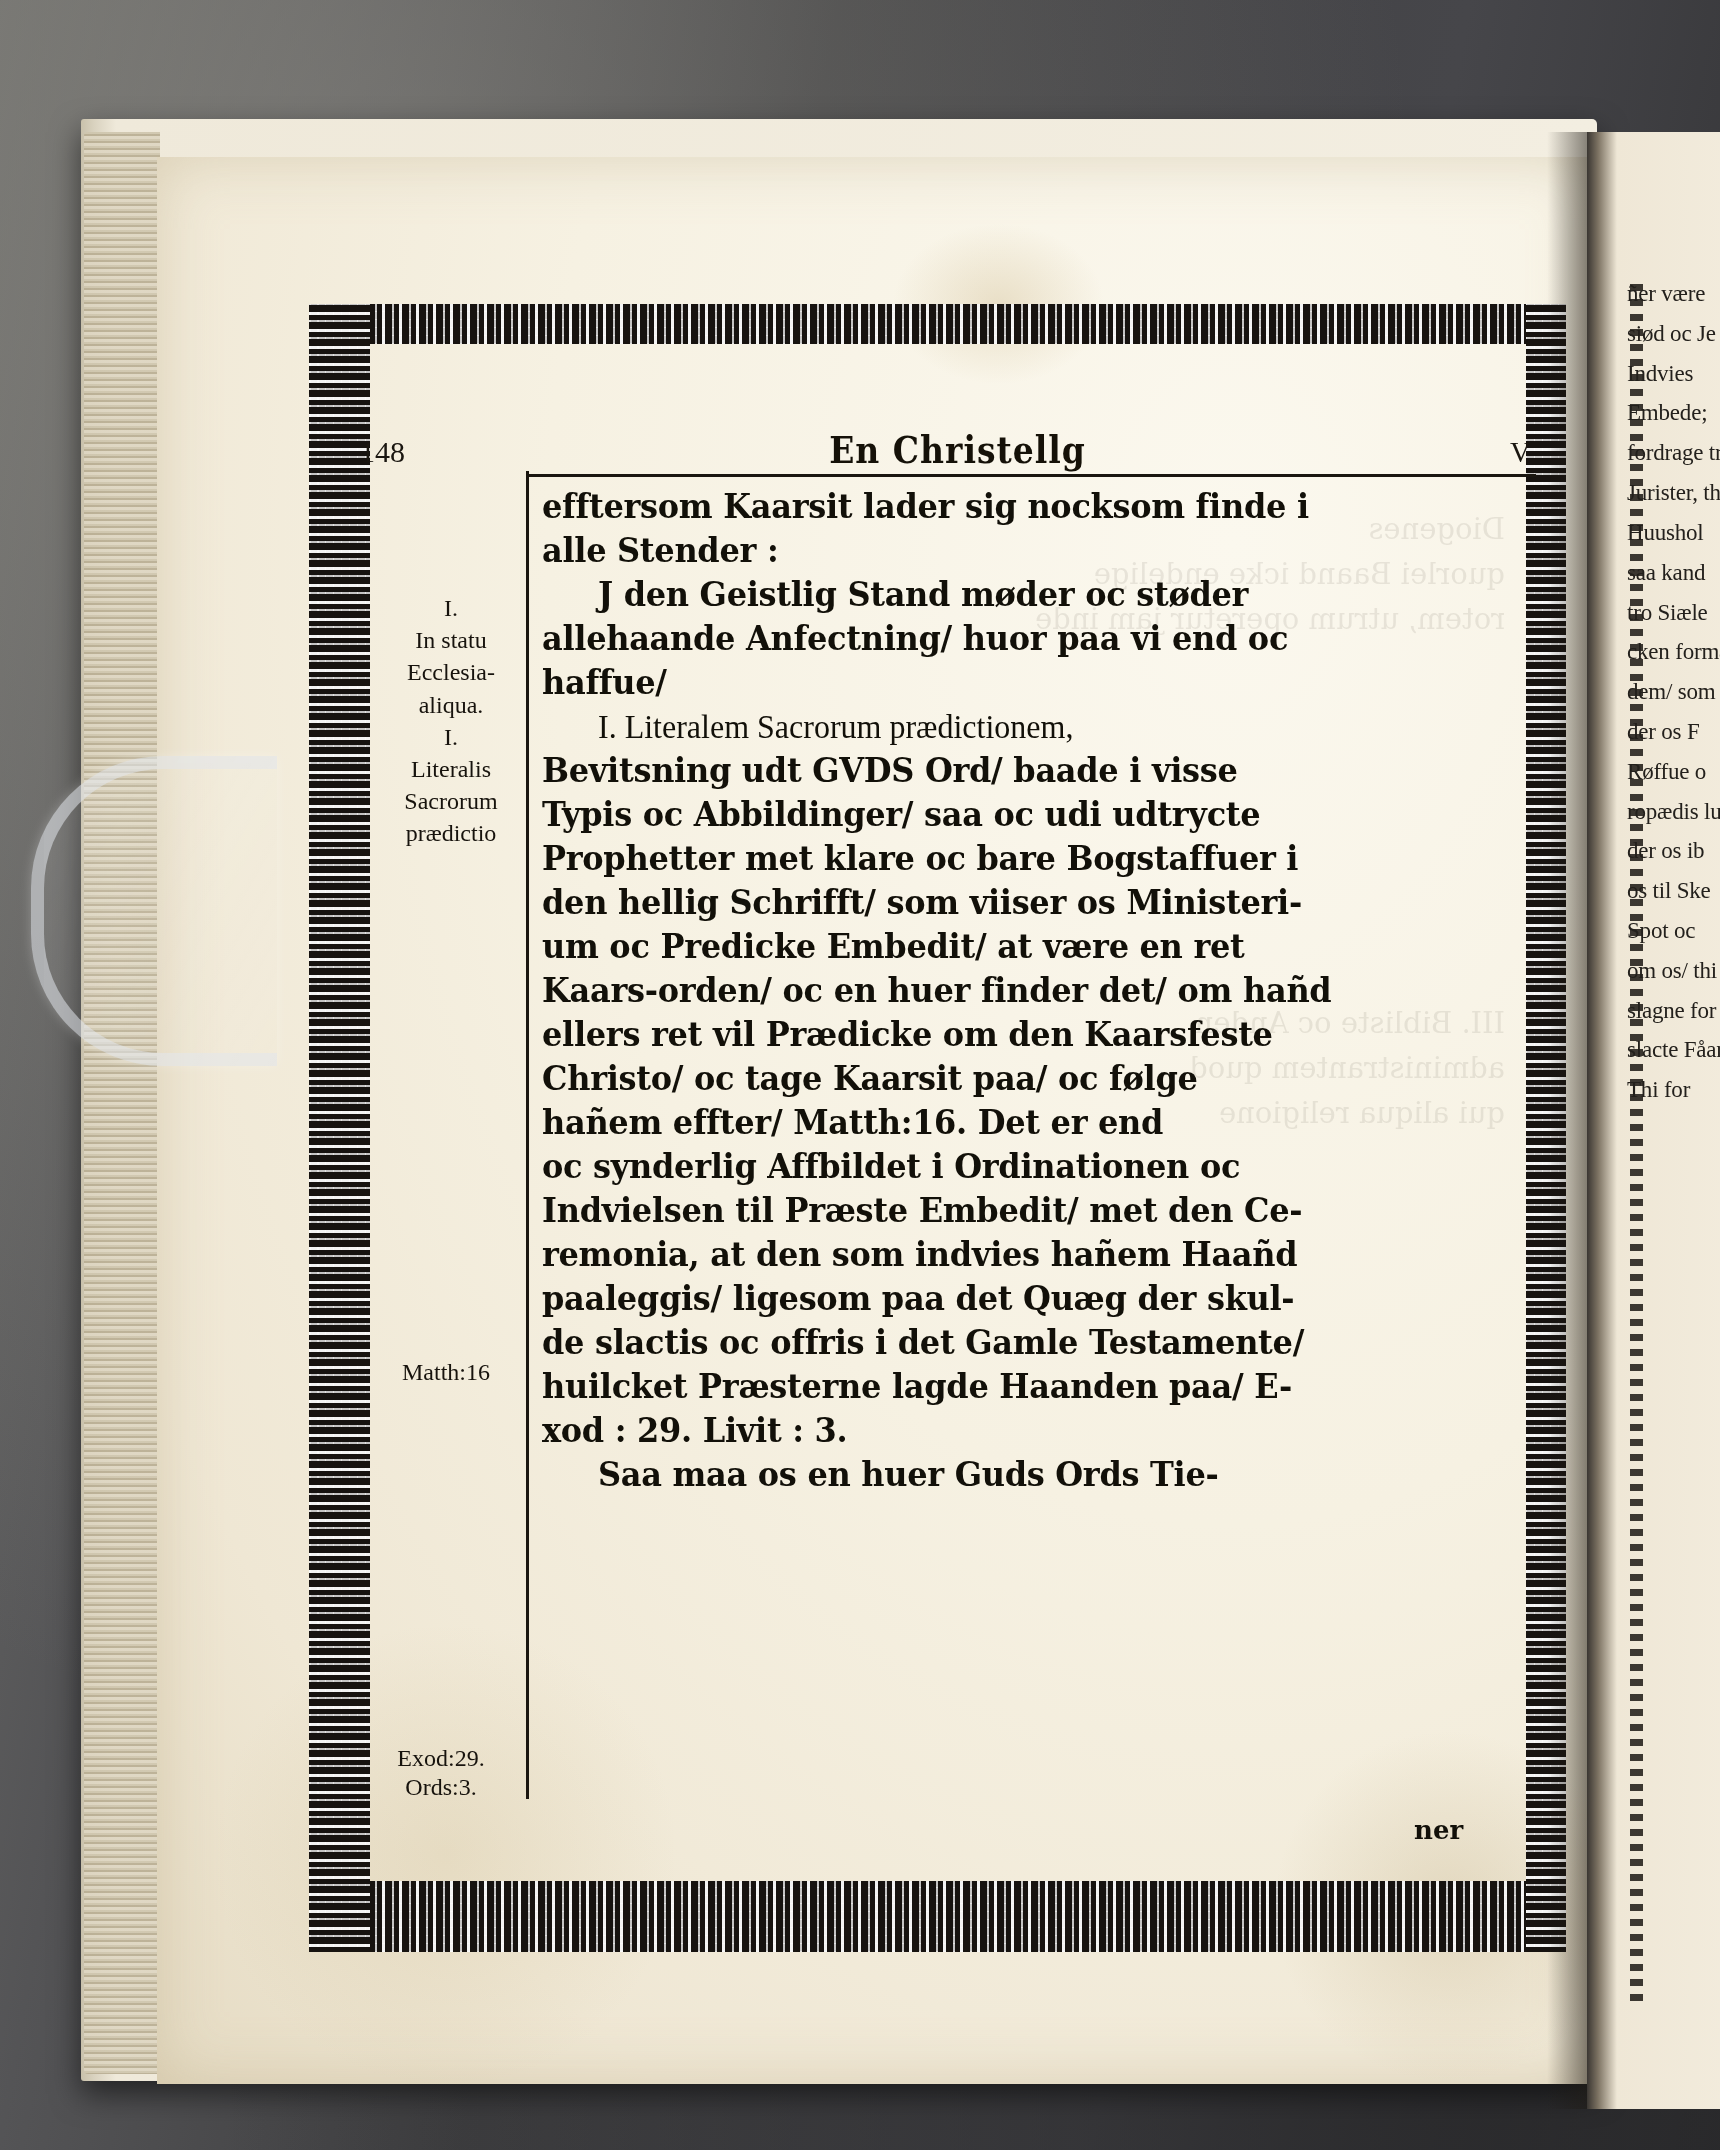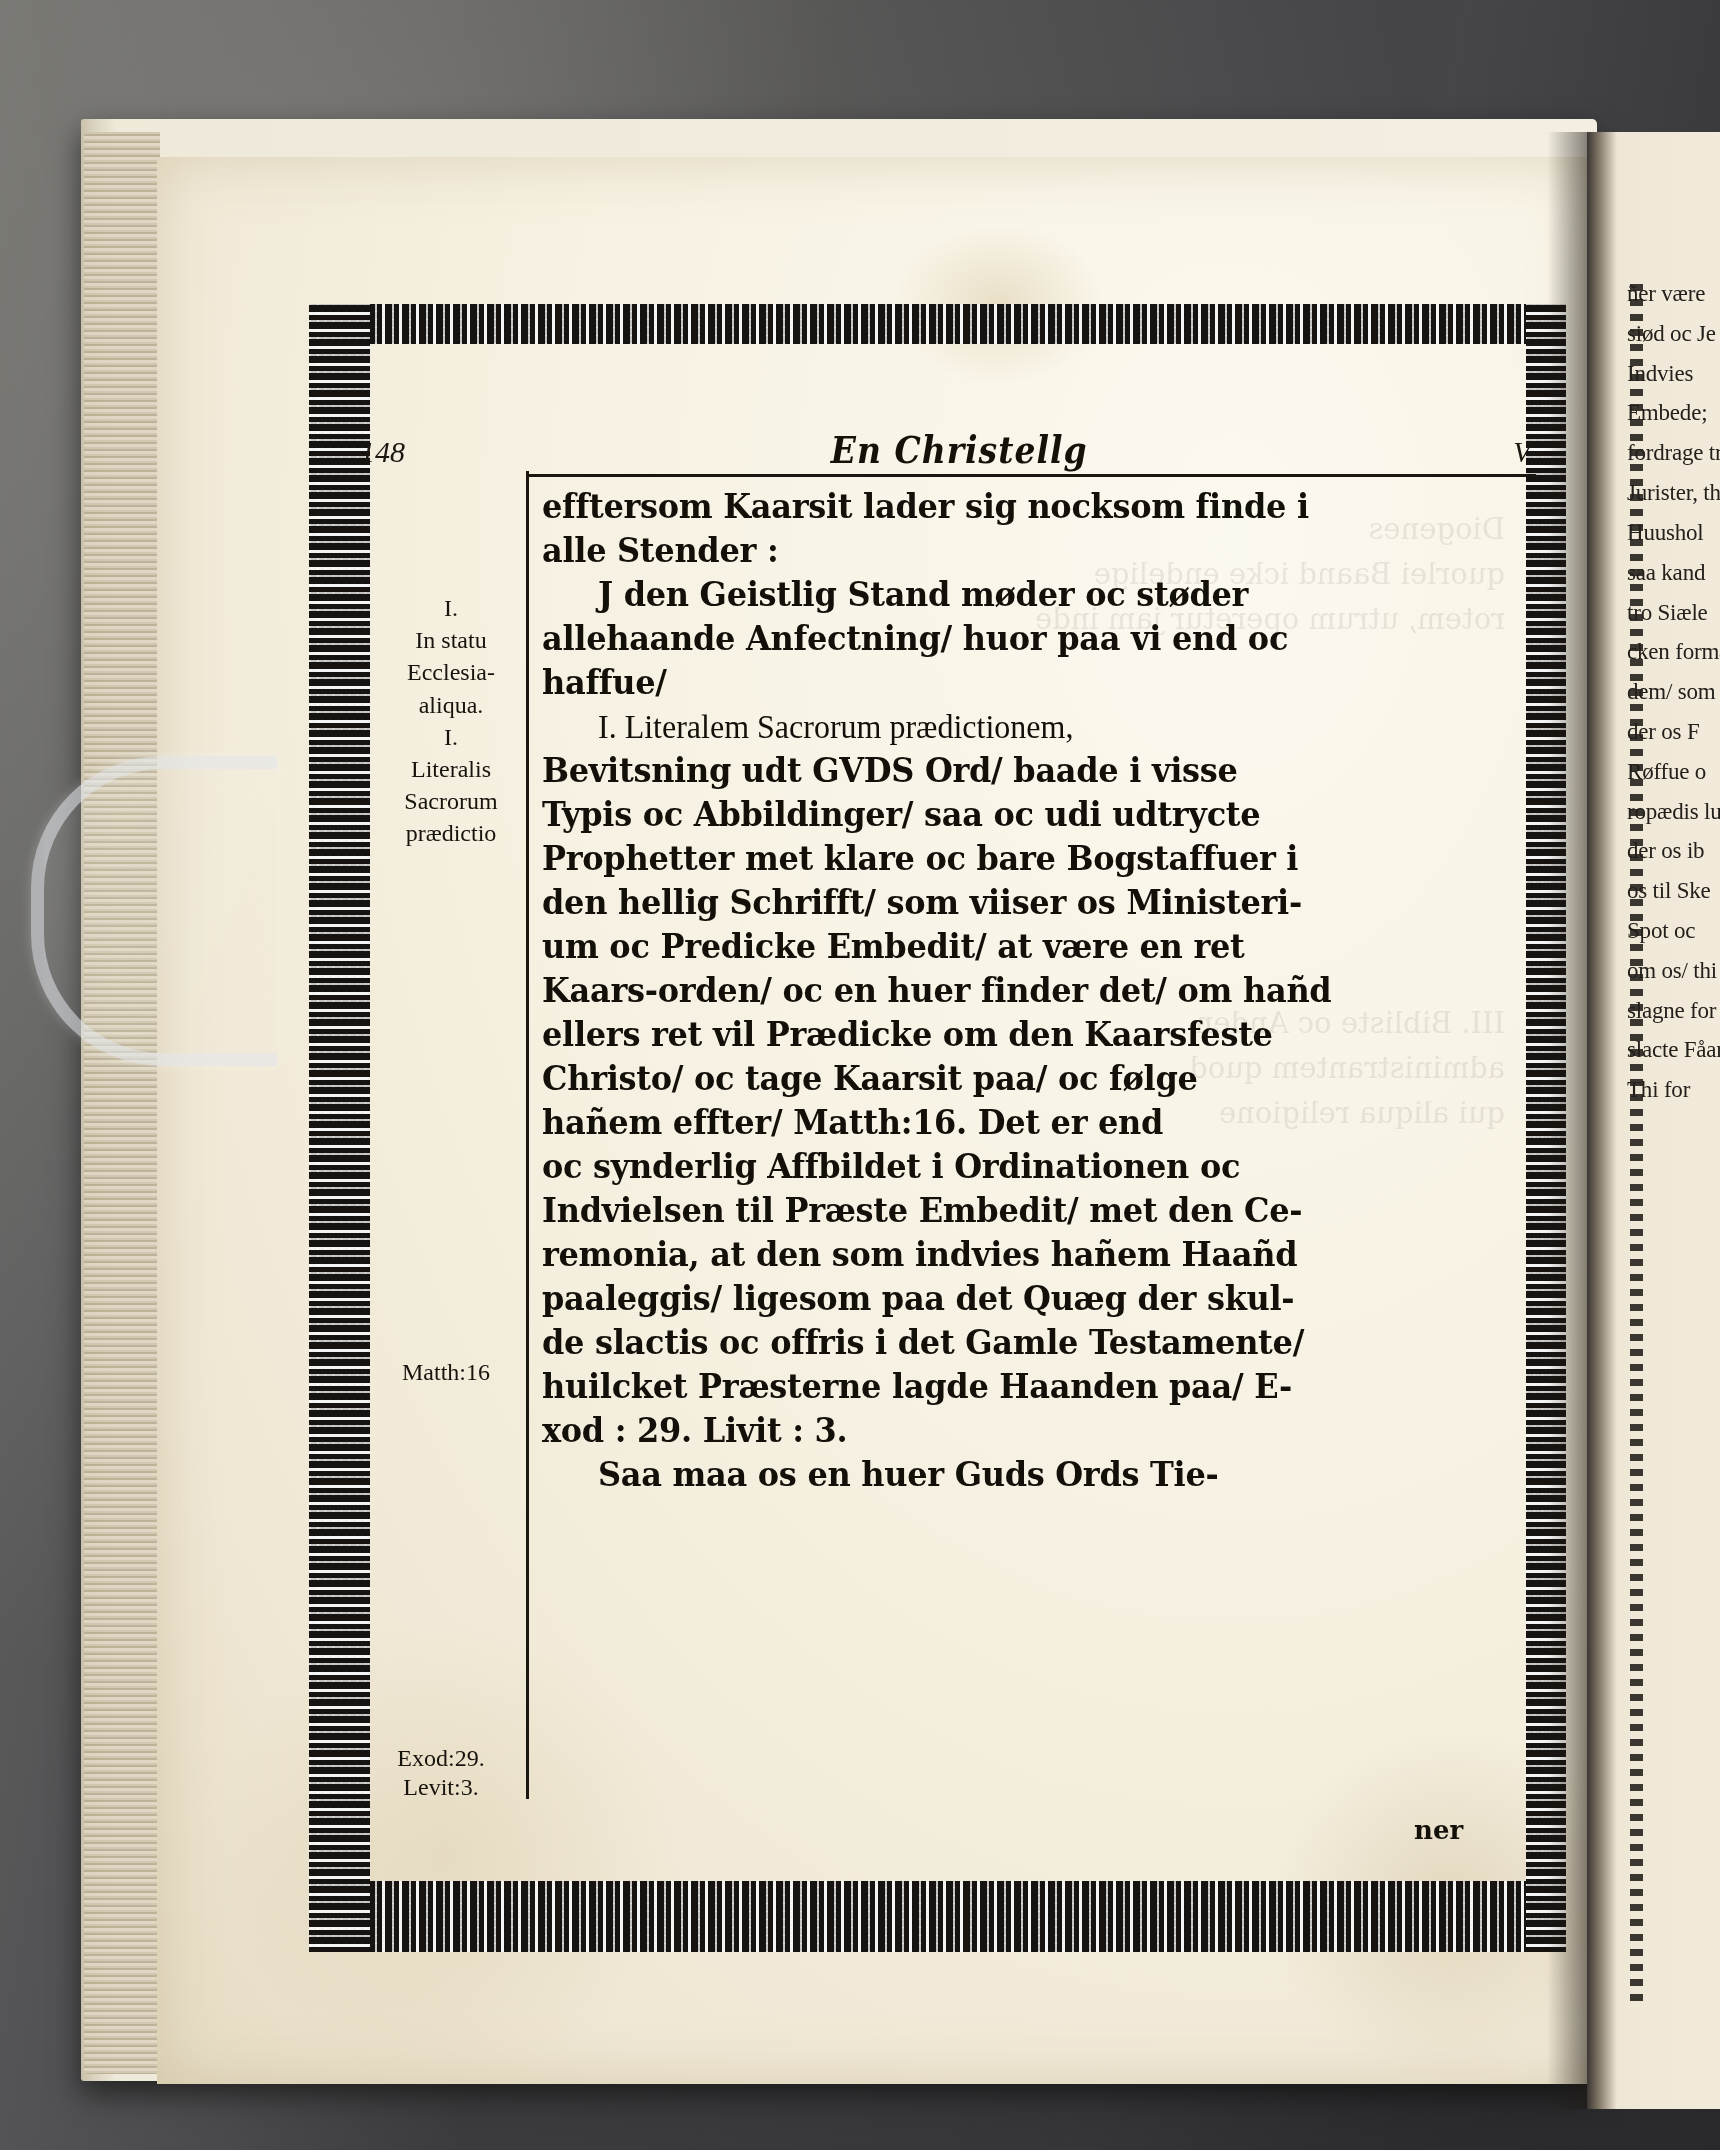--- a/index.html
+++ b/index.html
@@ -185,21 +185,20 @@
         rgba(0,0,0,0) 1.5px, rgba(0,0,0,0) 8px); }
 
   
   .headline {
     position: absolute;
     left: 203px;
     top: 274px;
     width: 1171px;
     display: flex;
     align-items: baseline;
-    font-style: italic;
   }
   .folio {
     font-family: "Liberation Serif", serif;
     font-size: 30px;
     color: #1a1610;
   }
   .head-title {
     flex: 1;
     text-align: center;
     font-family: "DejaVu Serif", serif;
@@ -350,21 +349,21 @@
         <div class="mi">aliqua.</div>
         <div class="mi">I.</div>
         <div class="mi">Literalis</div>
         <div class="mi">Sacrorum</div>
         <div class="mi">prædictio</div>
       </div>
 
       <div class="margin-ref-1">Matth:16</div>
       <div class="margin-ref-2">
         <div>Exod:29.</div>
-        <div>Levit:3.</div>
+        <div>Ords:3.</div>
       </div>
 
       <div class="body-text">
         <div class="ln">efftersom Kaarsit lader sig nocksom finde i</div>
         <div class="ln">alle Stender :</div>
         <div class="ln ind">J den Geistlig Stand møder oc støder</div>
         <div class="ln">allehaande Anfectning/ huor paa vi end oc</div>
         <div class="ln">haffue/</div>
         <div class="ln ind rom">I. Literalem Sacrorum prædictionem,</div>
         <div class="ln">Bevitsning udt GVDS Ord/ baade i visse</div>

